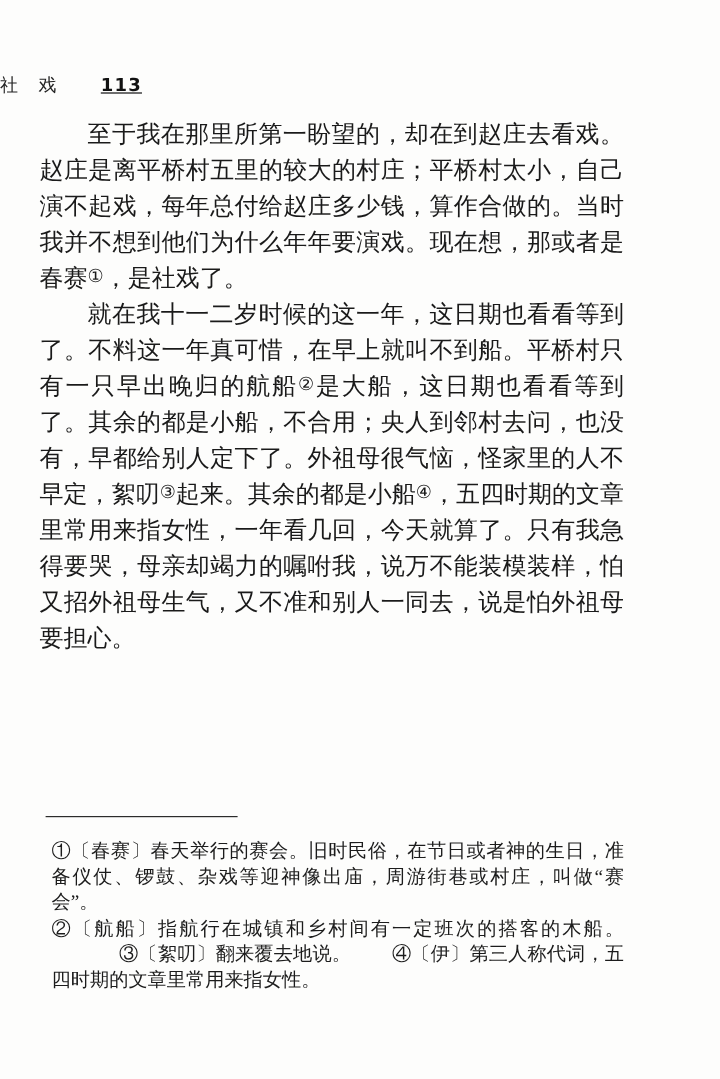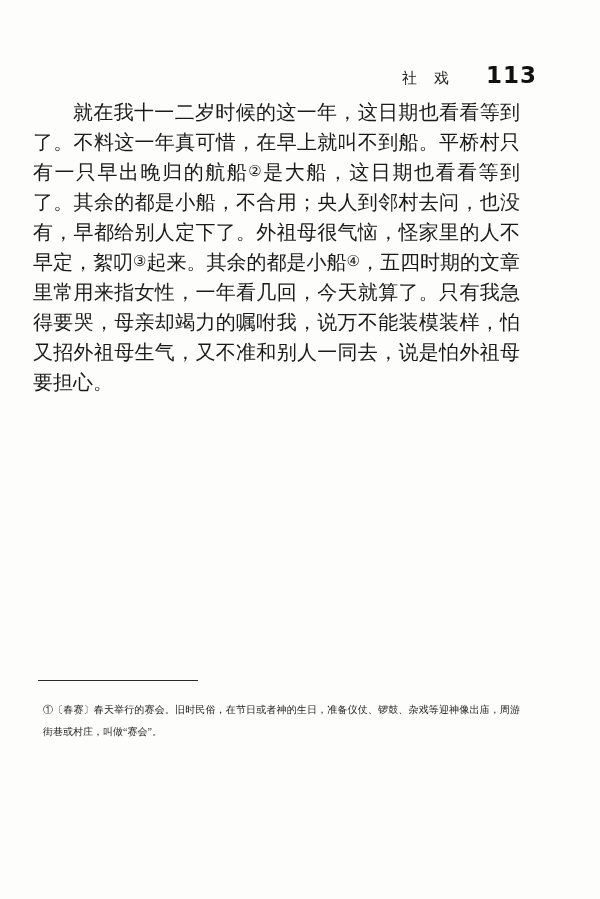--- a/index.html
+++ b/index.html
@@ -15,35 +15,36 @@
     font-family: "Liberation Serif", "DejaVu Serif", serif;
     color: #1a1a1a;
     overflow: hidden;
   }
   .running-header {
     position: absolute;
     top: 62px;
     left: 0;
     right: 63px;
     display: flex;
-    justify-content: flex-end;
+    justify-content: flex-start;
     align-items: baseline;
   }
   .header-title {
     font-size: 15px;
     letter-spacing: 1px;
     color: #222;
   }
   .page-number {
     font-family: "DejaVu Sans", "Liberation Sans", sans-serif;
     font-weight: 700;
-    font-size: 23px;
+    font-size: 15px;
     letter-spacing: 1px;
     margin-left: 36px;
     color: #111;
+    text-decoration: underline;
   }
   .body-text {
     position: absolute;
     left: 33px;
     top: 97px;
     width: 487px;
     font-size: 20px;
     line-height: 30px;
     text-align: justify;
     text-justify: inter-character;
@@ -62,21 +63,21 @@
     top: 680px;
     width: 160px;
     height: 1px;
     background: #2b2b2b;
   }
   .footnotes {
     position: absolute;
     left: 43px;
     top: 699px;
     width: 477px;
-    font-size: 10px;
+    font-size: 16px;
     line-height: 21.6px;
     text-align: justify;
     text-justify: inter-character;
     word-break: break-all;
     color: #1c1c1c;
   }
   .fn { margin: 0; }
   .gap-lg { display: inline-block; width: 56px; }
   .gap-sm { display: inline-block; width: 34px; }
 </style>
@@ -84,22 +85,24 @@
 <body>
 
 <div class="page">
 
   <div class="running-header">
     <span class="header-title">社　戏</span>
     <span class="page-number">113</span>
   </div>
 
   <div class="body-text">
+    <p class="para indent"><span>至于我在那里所第一盼望的，却在到赵庄去看戏。赵庄是离平桥村五里的较大的村庄；平桥村太小，自己演不起戏，每年总付给赵庄多少钱，算作合做的。当时我并不想到他们为什么年年要演戏。现在想，那或者是春赛</span><sup class="ref">①</sup><span>，是社戏了。</span></p>
     <p class="para indent"><span>就在我十一二岁时候的这一年，这日期也看看等到了。不料这一年真可惜，在早上就叫不到船。平桥村只有一只早出晚归的航船</span><sup class="ref">②</sup><span>是大船，这日期也看看等到了。其余的都是小船，不合用；央人到邻村去问，也没有，早都给别人定下了。外祖母很气恼，怪家里的人不早定，絮叨</span><sup class="ref">③</sup><span>起来。其余的都是小船</span><sup class="ref">④</sup><span>，五四时期的文章里常用来指女性，一年看几回，今天就算了。只有我急得要哭，母亲却竭力的嘱咐我，说万不能装模装样，怕又招外祖母生气，又不准和别人一同去，说是怕外祖母要担心。</span></p>
   </div>
 
   <div class="fn-rule"></div>
 
   <div class="footnotes">
     <p class="fn">①〔春赛〕春天举行的赛会。旧时民俗，在节日或者神的生日，准备仪仗、锣鼓、杂戏等迎神像出庙，周游街巷或村庄，叫做“赛会”。</p>
+    <p class="fn"><span>②〔航船〕指航行在城镇和乡村间有一定班次的搭客的木船。</span><span class="gap-lg"></span><span>③〔絮叨〕翻来覆去地说。</span><span class="gap-sm"></span><span>④〔伊〕第三人称代词，五四时期的文章里常用来指女性。</span></p>
   </div>
 
 </div>
 
 </body></html>

